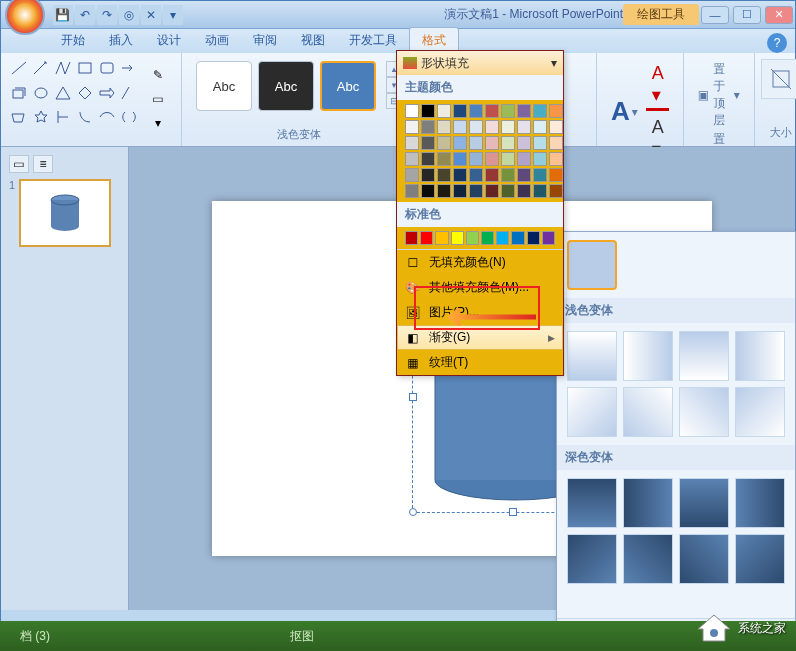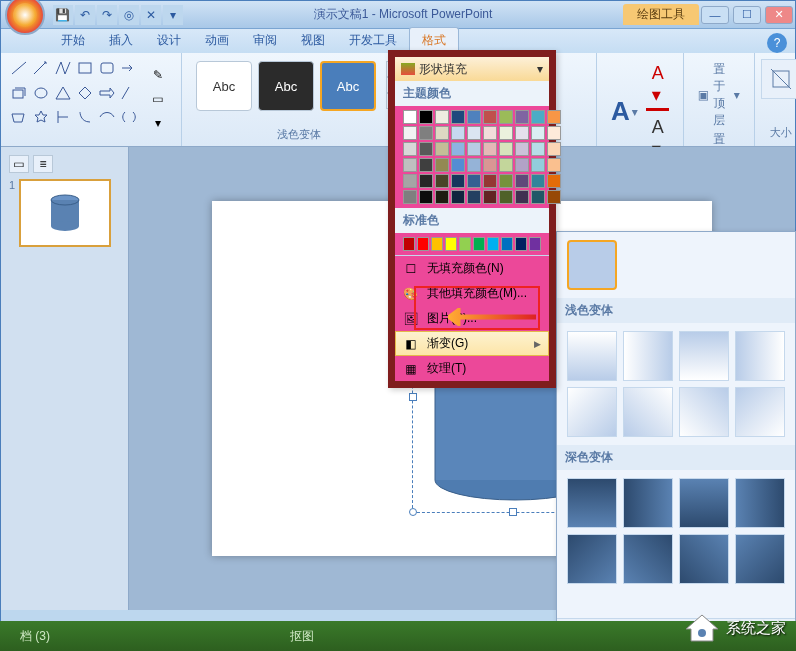--- a/index.html
+++ b/index.html
@@ -3,21 +3,21 @@
 <meta charset="utf-8">
 <style>
 *{margin:0;padding:0;box-sizing:border-box;font-family:"Microsoft YaHei",sans-serif;font-size:12px}
 body{width:796px;height:651px;background:#8cc63f;overflow:hidden;position:relative}
 .window{background:#bdd7ee;border:1px solid #4a7ebb}
 .title-bar{height:28px;background:linear-gradient(#d1e3f5,#a8c8e8);display:flex;align-items:center;border-bottom:1px solid #7aa5d2}
 .office-btn{width:40px;height:40px;border-radius:50%;background:radial-gradient(#fff,#f5a623 40%,#e74c3c 70%);margin:-6px 4px;position:relative;z-index:5;border:2px solid #8ea9c9}
 .office-btn::after{content:"";position:absolute;inset:6px;border-radius:50%;background:radial-gradient(circle at 30% 30%,#fff3,#fff0)}
 .qat{display:flex;gap:2px;margin-left:4px}
 .qat-btn{width:20px;height:20px;background:#bdd7ee;display:flex;align-items:center;justify-content:center;color:#2c5aa0}
-.title-text{flex:1;text-align:center;color:#3b5998;font-size:12px}
+.title-text{flex:1;text-align:right;color:#3b5998;font-size:12px}
 .context-tab{background:#f7c873;padding:2px 14px;color:#5a3d10;border-radius:3px 3px 0 0}
 .win-controls{display:flex;margin-left:auto}
 .win-btn{width:28px;height:18px;background:#c9dff4;border:1px solid #8ea9c9;border-radius:3px;margin:0 2px;display:flex;align-items:center;justify-content:center;color:#2c5aa0;font-size:11px}
 .win-btn.close{background:#e88;color:#fff}
 .ribbon-tabs{display:flex;height:24px;background:linear-gradient(#d8e8f8,#c5ddf3);padding-left:48px;align-items:flex-end}
 .tab{padding:4px 12px;color:#2c5aa0;cursor:pointer}
 .tab.active{background:#e8f0fa;border:1px solid #9bb8d8;border-bottom:none;border-radius:3px 3px 0 0;color:#d97828}
 .help-btn{margin-left:auto;width:20px;height:20px;border-radius:50%;background:#4a90d9;color:#fff;display:flex;align-items:center;justify-content:center;margin-right:8px}
 .ribbon{height:94px;background:linear-gradient(#eff6fd,#dce9f7);display:flex;border-bottom:1px solid #8ea9c9}
 .group{border-right:1px solid #b8d0e8;padding:4px 6px;display:flex;flex-direction:column}
@@ -28,21 +28,21 @@
 .group-shapes{display:flex}
 .shapes-extras{display:flex;flex-direction:column;gap:4px;padding:8px 6px 0}
 .ext-btn{width:22px;height:20px;display:flex;align-items:center;justify-content:center}
 .style-row{display:flex;gap:6px;padding:4px 8px}
 .style-swatch{width:56px;height:50px;border:1px solid #b8c8d8;border-radius:4px;display:flex;align-items:center;justify-content:center}
 .sw1{background:#fff}.sw2{background:#2b2b2b}.sw3{background:#4a7ebb;border:2px solid #f5a623}
 .sw-abc{font-size:13px}
 .sw1 .sw-abc{color:#333}.sw2 .sw-abc{color:#fff}.sw3 .sw-abc{color:#fff}
 .style-nav{display:flex;flex-direction:column;margin-left:4px}
 .nav-arrow{width:16px;height:16px;border:1px solid #b8c8d8;background:#e8f0fa;display:flex;align-items:center;justify-content:center;font-size:9px;color:#5a7aa5}
-.fill-dropdown{position:absolute;left:388px;top:50px;width:168px;background:#ec4899;border:7px solid #7f1d1d;z-index:100;box-shadow:2px 2px 6px rgba(0,0,0,.2)}
+.fill-dropdown{position:absolute;left:396px;top:50px;width:168px;background:#eab308;border:1px solid #7f1d1d;z-index:100;box-shadow:2px 2px 6px rgba(0,0,0,.2)}
 .fill-header{height:24px;background:linear-gradient(#fdf0d8,#f9d996);display:flex;align-items:center;padding:0 6px;color:#333}
 .fill-icon{width:14px;height:12px;background:linear-gradient(#8a2,#e74c3c);margin-right:4px}
 .section-hdr{padding:4px 8px;color:#5a7aa5;font-weight:bold;background:#ecf3fa}
 .color-grid{display:grid;grid-template-columns:repeat(10,14px);gap:2px;padding:4px 8px}
 .color-cell{width:14px;height:14px;border:1px solid #999}
 .std-row{display:flex;gap:2px;padding:4px 8px}
 .menu-item{display:flex;align-items:center;padding:4px 8px;gap:8px;cursor:pointer}
 .menu-item:hover,.menu-item.hl{background:linear-gradient(#fdf2d0,#fde5a8);border:1px solid #e5b84a;padding:3px 7px}
 .menu-icon{width:16px;height:16px;display:flex;align-items:center;justify-content:center}
 .menu-arrow{margin-left:auto;color:#666;font-size:9px}
@@ -83,21 +83,21 @@
 .cylinder{position:absolute;left:18px;top:13px;width:168px;height:207px}
 .notes{height:32px;background:#fff;border-top:1px solid #8ea9c9;padding:6px 10px;color:#888}
 .status{position:absolute;bottom:0;left:0;right:238px;height:22px;background:linear-gradient(#d8e8f8,#bdd7ee);display:flex;align-items:center;padding:0 8px;gap:12px;color:#3b5998;font-size:11px;border-top:1px solid #8ea9c9}
 .view-btns{display:flex;margin-left:auto;gap:1px}
 .vbtn{width:20px;height:16px;background:#c5ddf3;border:1px solid #9bb8d8}
 .vbtn.act{background:#f9d996}
 .taskbar{position:absolute;bottom:0;left:0;right:0;height:30px;background:linear-gradient(#3a7a2a,#2d5f1f);display:flex;align-items:center;color:#cfe8c5;z-index:200}
 .task-item{padding:4px 20px}
 .watermark{position:absolute;right:10px;bottom:8px;z-index:250;display:flex;align-items:center;gap:6px}
 .wm-house{width:36px;height:30px}
-.wm-text{color:#fff;font-size:15px;text-shadow:1px 1px 2px #000}
+.wm-text{color:#fff;font-size:12px;text-shadow:1px 1px 2px #000}
 </style>
 </head>
 <body>
 
 <div class="window" style="position:absolute;inset:0">
   <div class="title-bar">
     <div class="office-btn"></div>
     <div class="qat">
       <div class="qat-btn">💾</div>
       <div class="qat-btn">↶</div>

